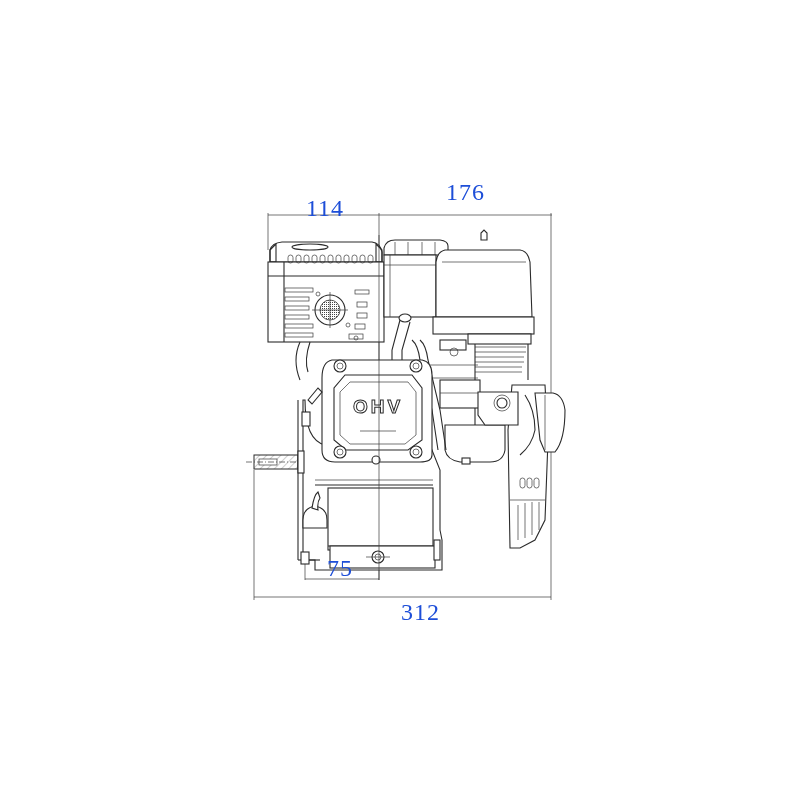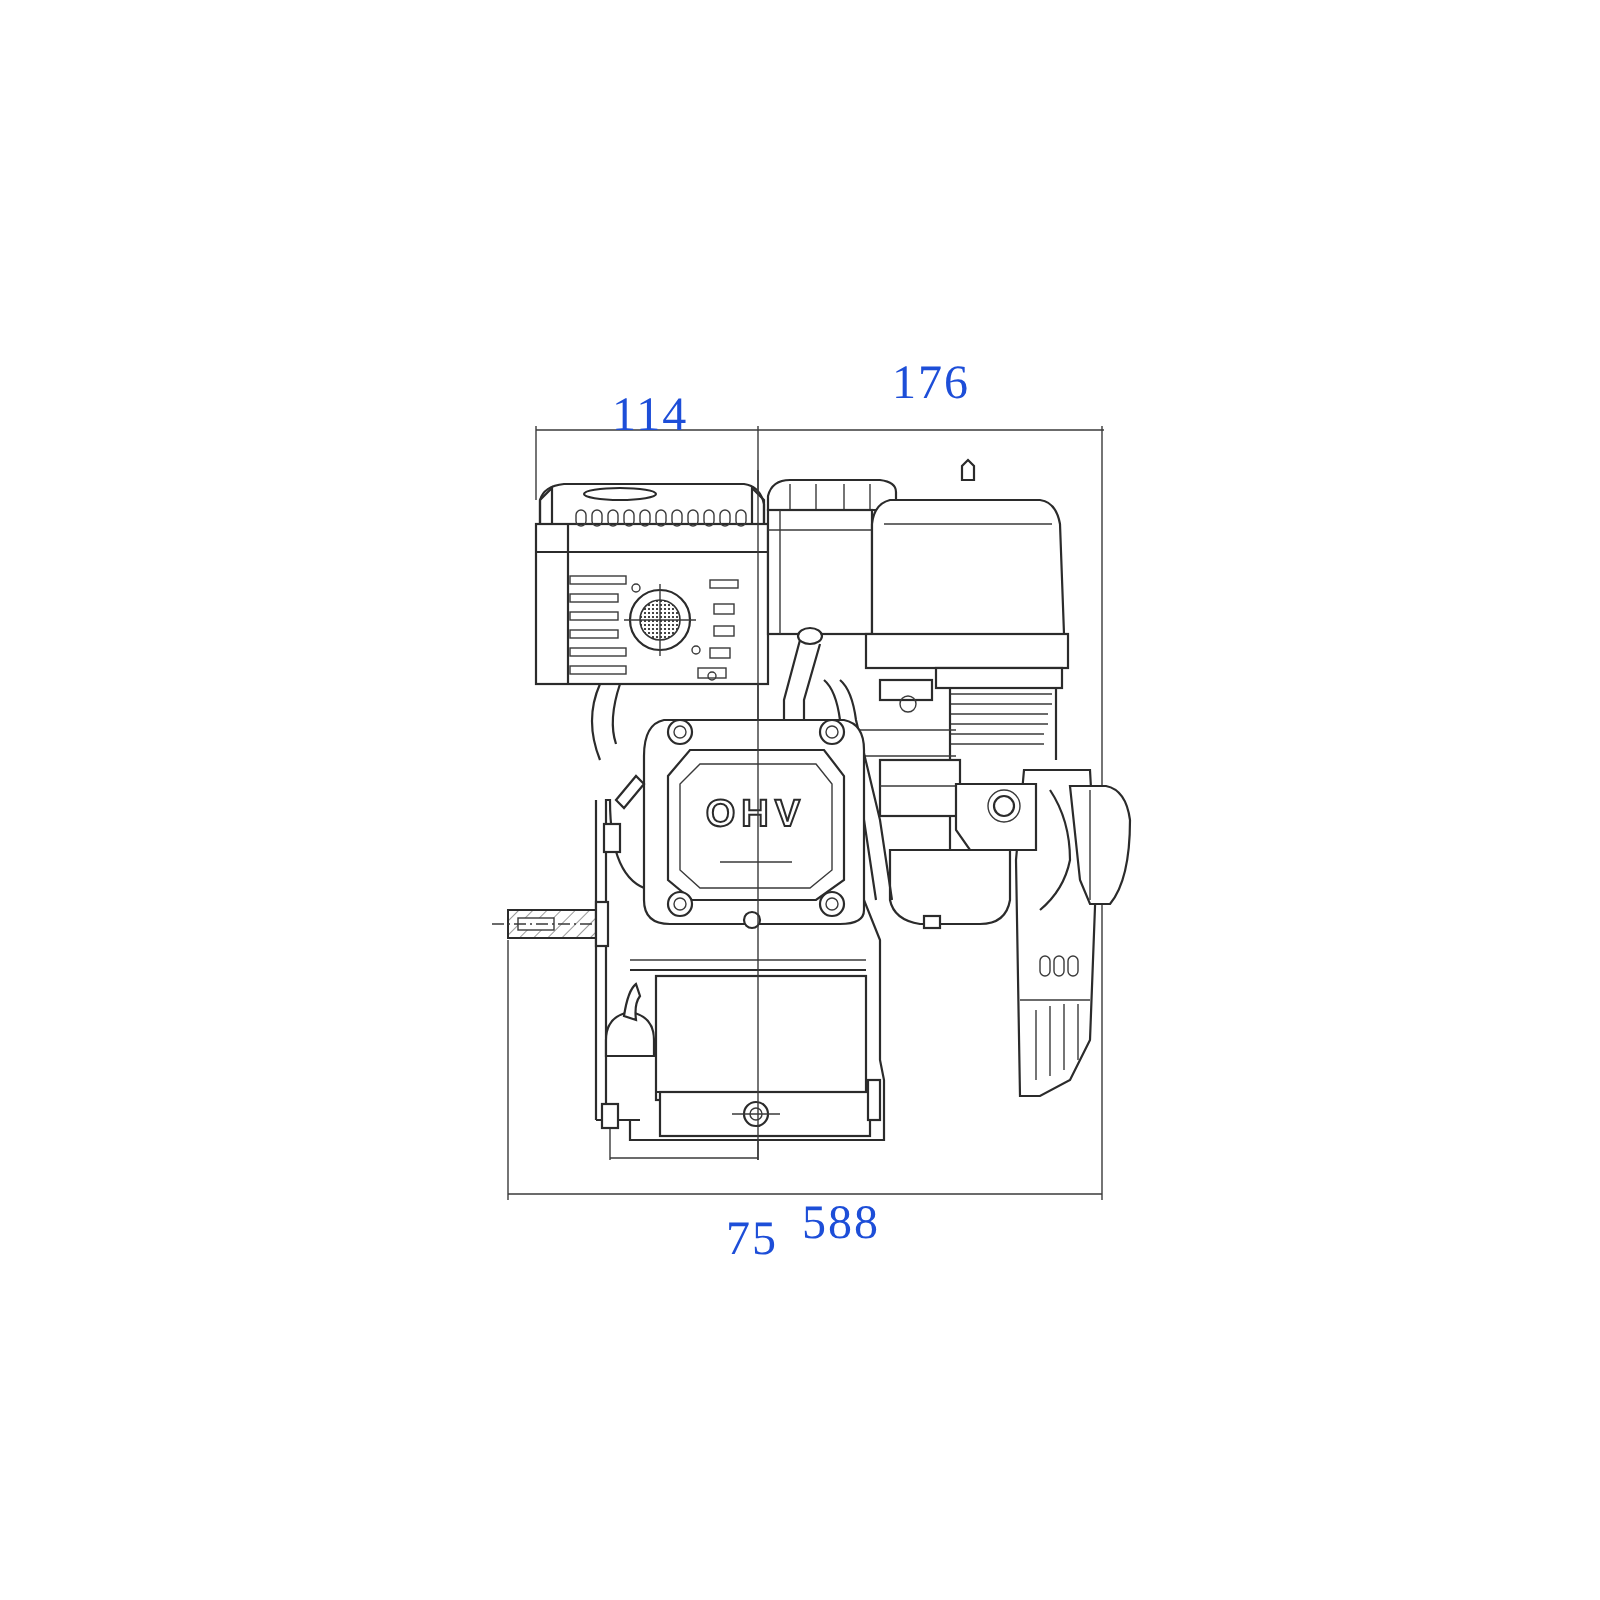--- a/index.html
+++ b/index.html
@@ -204,14 +204,14 @@
     <path class="ln fill-w" d="M312 508 Q314 495 318 492 L320 498 Q317 502 318 510 Z"></path>
     <rect class="ln fill-w" x="301" y="552" width="8" height="12"></rect>
     <rect class="ln fill-w" x="434" y="540" width="6" height="20"></rect>
   </g>
 
   <line class="lt" x1="379" y1="235" x2="379" y2="580"></line>
 </svg>
 
 <div class="dim-label" style="left:306px; top:196px;">114</div>
 <div class="dim-label" style="left:446px; top:180px;">176</div>
-<div class="dim-label" style="left:327px; top:608px;margin-left:36px;">75</div>
-<div class="dim-label" style="left:401px; top:600px;">588</div>
+<div class="dim-label" style="left:327px; top:556px;">75</div>
+<div class="dim-label" style="left:401px; top:600px;">312</div>
 
 </body></html>

